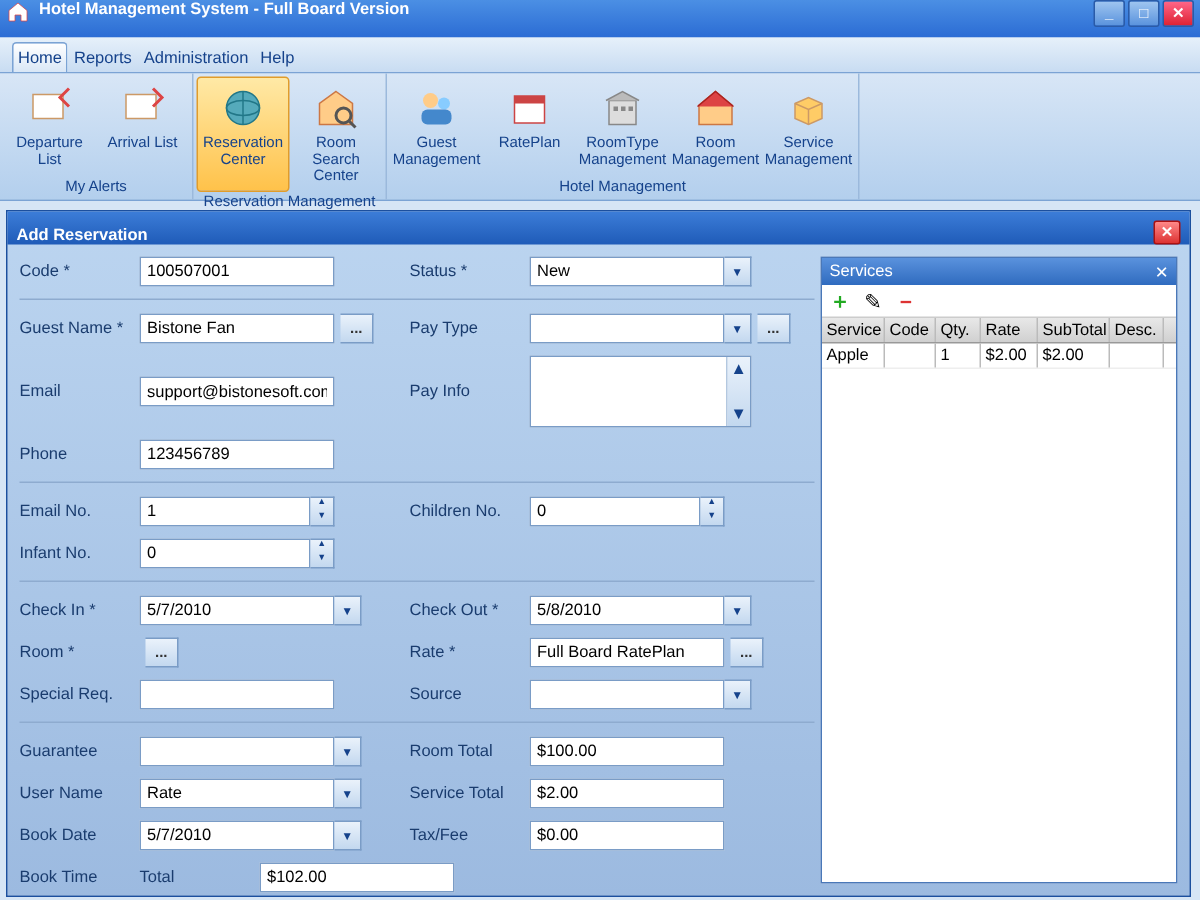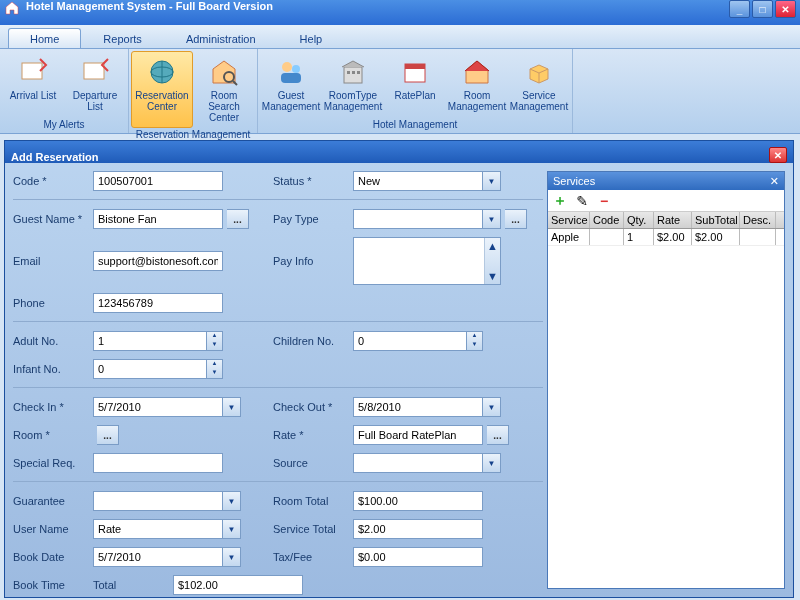--- a/index.html
+++ b/index.html
@@ -4,21 +4,21 @@
 <style>
 *{box-sizing:border-box;margin:0;padding:0;font-family:Tahoma,Arial,sans-serif;font-size:11px}
 body{width:800px;height:600px;overflow:hidden;background:#d6e5f5}
 .titlebar{height:25px;background:linear-gradient(#4b8fe4,#2b6cd4);display:flex;align-items:flex-start;color:#fff;padding:0 4px}
 .titlebar .home-icon{width:16px;height:16px;margin-right:6px;display:flex;align-items:center;justify-content:center}
 .titlebar .title{flex:1;font-weight:bold}
 .winbtns{display:flex;gap:2px}
 .winbtn{width:21px;height:18px;background:linear-gradient(#9fc5f0,#5a93dd);border:1px solid #2a5ba8;border-radius:2px;display:flex;align-items:center;justify-content:center;color:#fff;font-weight:bold;font-size:10px}
 .winbtn.close{background:linear-gradient(#f68,#d23)}
 .menubar{height:24px;background:linear-gradient(#e6f0fa,#c8dcf2);display:flex;align-items:flex-end;border-bottom:1px solid #7ba3d4;padding-left:8px}
-.menutab{padding:4px 21px 3px;border:1px solid transparent;border-bottom:none;cursor:pointer;color:#15428b}
+.menutab{padding:4px 3px 3px;border:1px solid transparent;border-bottom:none;cursor:pointer;color:#15428b}
 .menutab.active{background:linear-gradient(#fff,#d9e7f6);border-color:#7ba3d4;border-radius:3px 3px 0 0}
 .ribbon{height:85px;background:linear-gradient(#d8e6f6,#b3cfed);border-bottom:1px solid #7ba3d4;display:flex}
 .ribgroup{border-right:1px solid #9bb9dc;padding:2px;display:flex;flex-direction:column}
 .ribitems{display:flex;flex:1}
 .ribbtn{width:62px;display:flex;flex-direction:column;align-items:center;justify-content:flex-start;padding:4px 2px;border:1px solid transparent;border-radius:3px;text-align:center;color:#15428b;cursor:pointer}
 .ribbtn.active{background:linear-gradient(#ffe9a6,#ffc24a);border-color:#e19c2a}
 .ribbtn .ribicon{width:32px;height:32px;display:flex;align-items:center;justify-content:center;margin-bottom:2px}
 .ribbtn .riblabel{font-size:10px;line-height:11px}
 .ribgroup-label{text-align:center;font-size:10px;color:#15428b;padding:1px 0}
 .dialog{position:absolute;left:4px;top:140px;width:790px;height:458px;border:1px solid #1b4f9e;background:linear-gradient(#bcd5f0,#9cbae0)}
@@ -75,33 +75,33 @@
   <div class="menutab">Help</div>
 </div>
 
 <div class="ribbon">
   <div class="ribgroup">
     <div class="ribitems">
       <div class="ribbtn">
           <span class="ribicon">
             <svg width="30" height="30">
               <rect x="4" y="6" width="20" height="16" fill="#fff" stroke="#c96"></rect>
+              <path d="M28 2 L22 8 L28 14" stroke="#d44" fill="none" stroke-width="2"></path>
+            </svg>
+          </span>
+          <span class="riblabel">Departure List</span>
+        </div>
+      <div class="ribbtn">
+          <span class="ribicon">
+            <svg width="30" height="30">
+              <rect x="4" y="6" width="20" height="16" fill="#fff" stroke="#c96"></rect>
               <path d="M22 2 L28 8 L22 14" stroke="#d44" fill="none" stroke-width="2"></path>
             </svg>
           </span>
           <span class="riblabel">Arrival List</span>
-        </div>
-      <div class="ribbtn">
-          <span class="ribicon">
-            <svg width="30" height="30">
-              <rect x="4" y="6" width="20" height="16" fill="#fff" stroke="#c96"></rect>
-              <path d="M28 2 L22 8 L28 14" stroke="#d44" fill="none" stroke-width="2"></path>
-            </svg>
-          </span>
-          <span class="riblabel">Departure List</span>
         </div>
     </div>
     <div class="ribgroup-label">My Alerts</div>
   </div>
   <div class="ribgroup">
     <div class="ribitems">
       <div class="ribbtn active">
           <span class="ribicon">
             <svg width="30" height="30">
               <circle cx="15" cy="15" r="11" fill="#5ab" stroke="#278"></circle>
@@ -128,41 +128,41 @@
     <div class="ribitems">
       <div class="ribbtn">
           <span class="ribicon">
             <svg width="30" height="30">
               <circle cx="11" cy="10" r="5" fill="#fc8"></circle>
               <circle cx="20" cy="12" r="4" fill="#8cf"></circle>
               <rect x="5" y="16" width="20" height="10" rx="4" fill="#48c"></rect>
             </svg>
           </span>
           <span class="riblabel">Guest Management</span>
+        </div>
+      <div class="ribbtn">
+          <span class="ribicon">
+            <svg width="30" height="30">
+              <rect x="5" y="7" width="20" height="18" fill="#fff" stroke="#c44"></rect>
+              <rect x="5" y="7" width="20" height="5" fill="#c44"></rect>
+            </svg>
+          </span>
+          <span class="riblabel">RatePlan</span>
         </div>
       <div class="ribbtn">
           <span class="ribicon">
             <svg width="30" height="30">
               <rect x="6" y="10" width="18" height="16" fill="#ddd" stroke="#888"></rect>
               <path d="M4 10 L15 4 L26 10" fill="#bbb" stroke="#888"></path>
               <rect x="9" y="14" width="3" height="3" fill="#888"></rect>
               <rect x="14" y="14" width="3" height="3" fill="#888"></rect>
               <rect x="19" y="14" width="3" height="3" fill="#888"></rect>
             </svg>
           </span>
           <span class="riblabel">RoomType Management</span>
-        </div>
-      <div class="ribbtn">
-          <span class="ribicon">
-            <svg width="30" height="30">
-              <rect x="5" y="7" width="20" height="18" fill="#fff" stroke="#c44"></rect>
-              <rect x="5" y="7" width="20" height="5" fill="#c44"></rect>
-            </svg>
-          </span>
-          <span class="riblabel">RatePlan</span>
         </div>
       <div class="ribbtn">
           <span class="ribicon">
             <svg width="30" height="30">
               <path d="M15 4 L26 13 V26 H4 V13 Z" fill="#fc8" stroke="#c74"></path>
               <path d="M3 14 L15 4 L27 14" fill="#d44" stroke="#a22"></path>
             </svg>
           </span>
           <span class="riblabel">Room Management</span>
         </div>
@@ -227,21 +227,21 @@
             </div>
           </div>
       </div>
       <div class="formrow">
         <div class="lbl">Phone</div>
         <div class="cell">
             <input value="123456789" style="">
           </div>
       </div>
       <div class="formrow sep">
-        <div class="lbl">Adult No.</div>
+        <div class="lbl">Email No.</div>
         <div class="cell">
             <input style="width: 114px;" value="1">
             <div class="spinbtns">
               <div>▲</div>
               <div>▼</div>
             </div>
           </div>
         <div class="lbl">Children No.</div>
         <div class="cell">
             <input style="width: 114px;" value="0">

